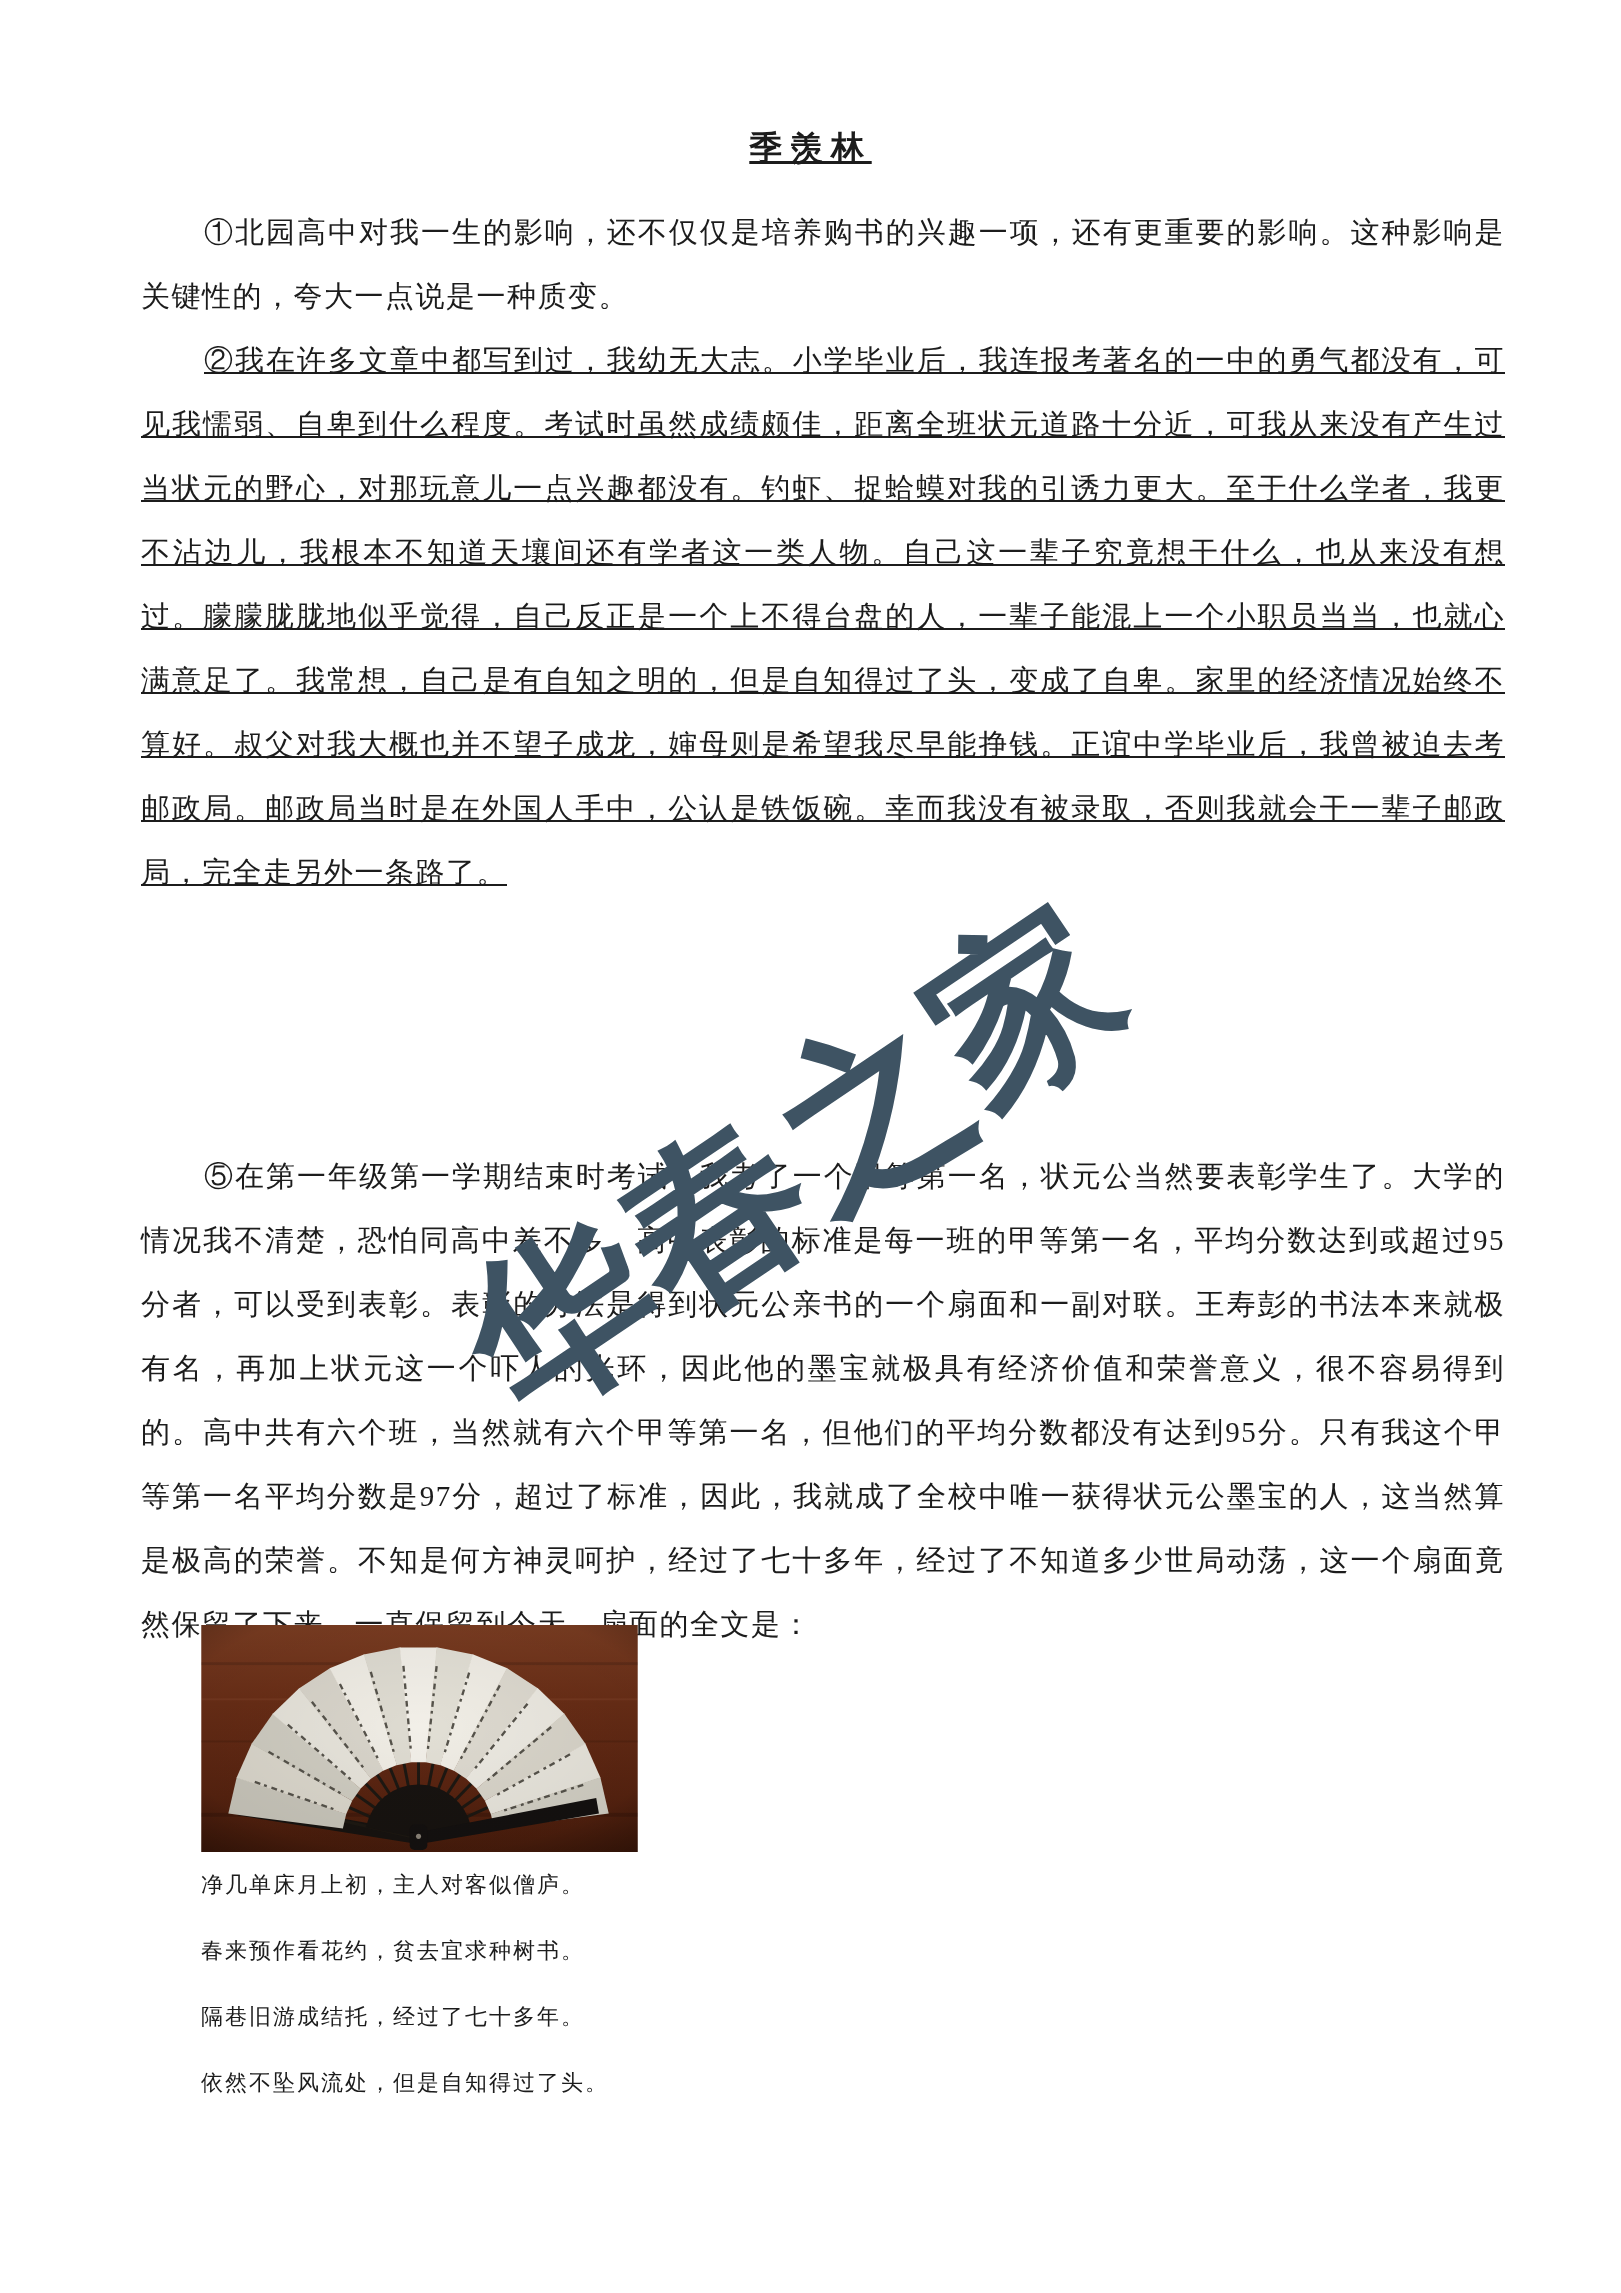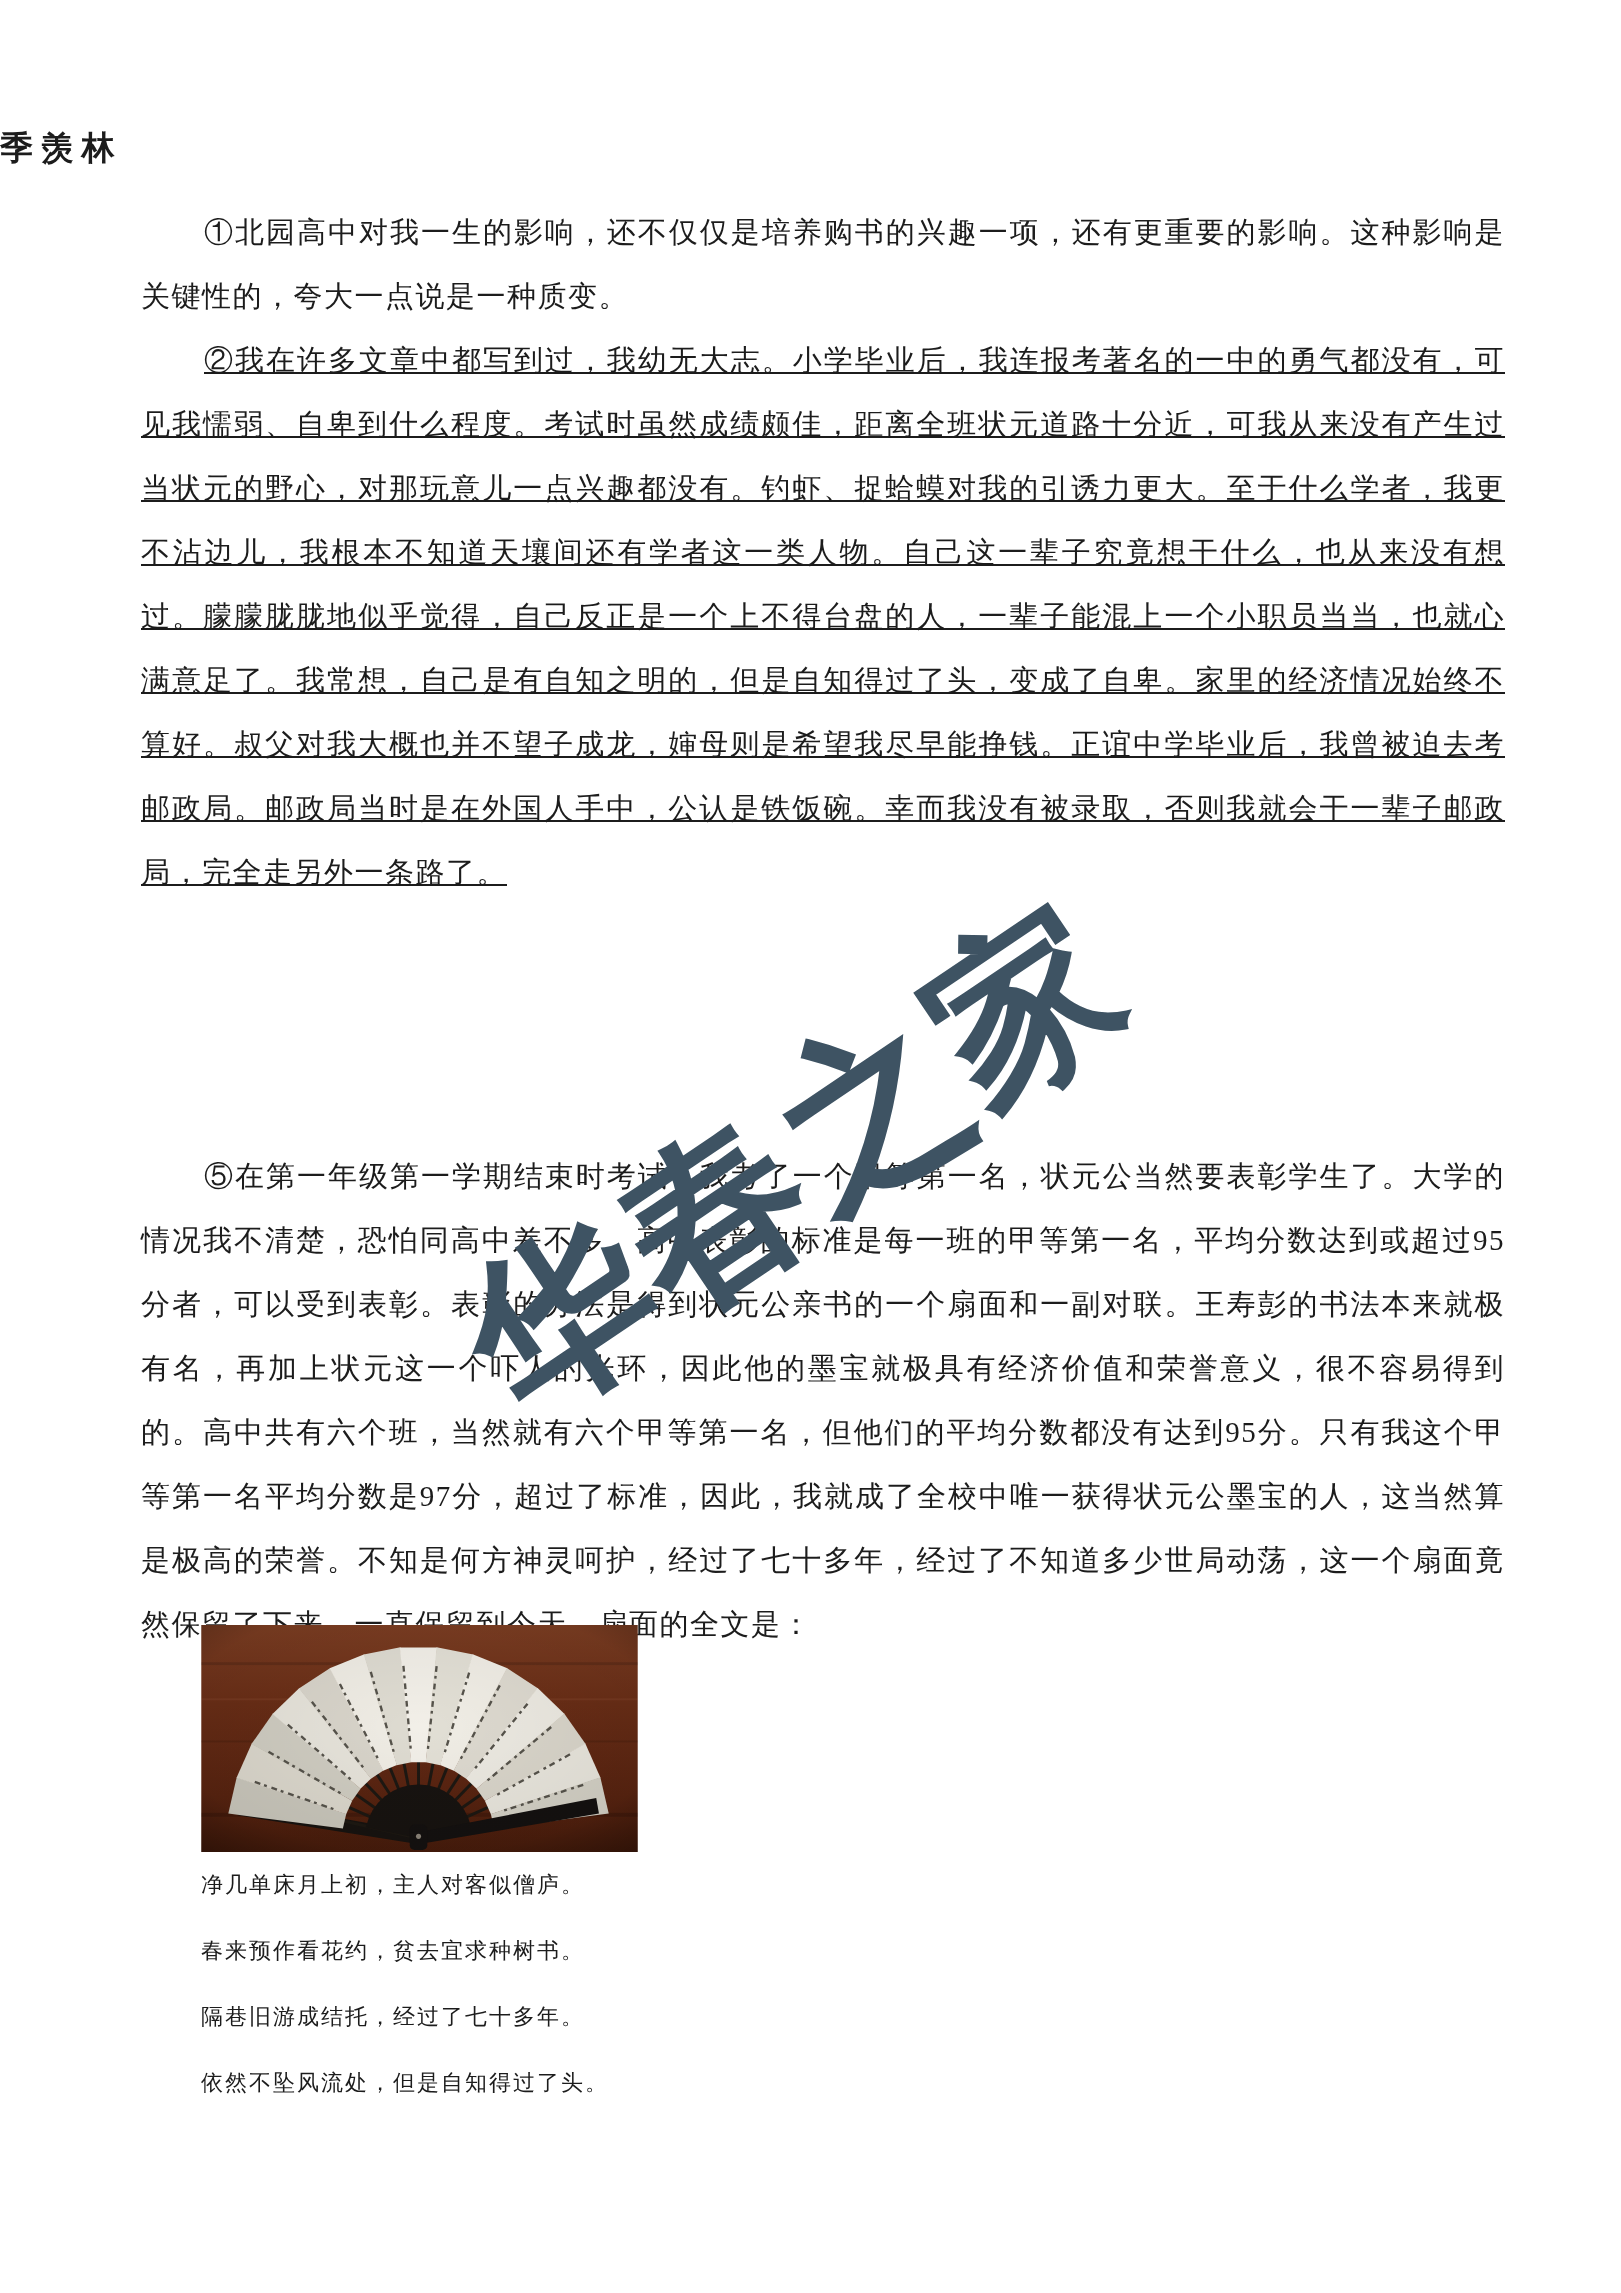--- a/index.html
+++ b/index.html
@@ -8,24 +8,26 @@
     width:1621px;height:2294px;
     background:#ffffff;
     margin:0 auto;
     overflow:hidden;
     font-family:"Liberation Serif","DejaVu Serif",serif;
     color:#1c1c1c;
   }
   .doc-title{
     position:absolute;
     top:125px;left:0;width:1621px;
+    text-align:center;
     font-size:33px;
     font-weight:600;
     letter-spacing:7.8px;
     line-height:47px;
+    text-decoration:underline;
   }
   .para{
     position:absolute;
     left:129px;width:1364px;
     margin:12px;
     font-size:29px;
     letter-spacing:1.5px;
     line-height:64px;
     text-align:justify;
     text-indent:63px;

